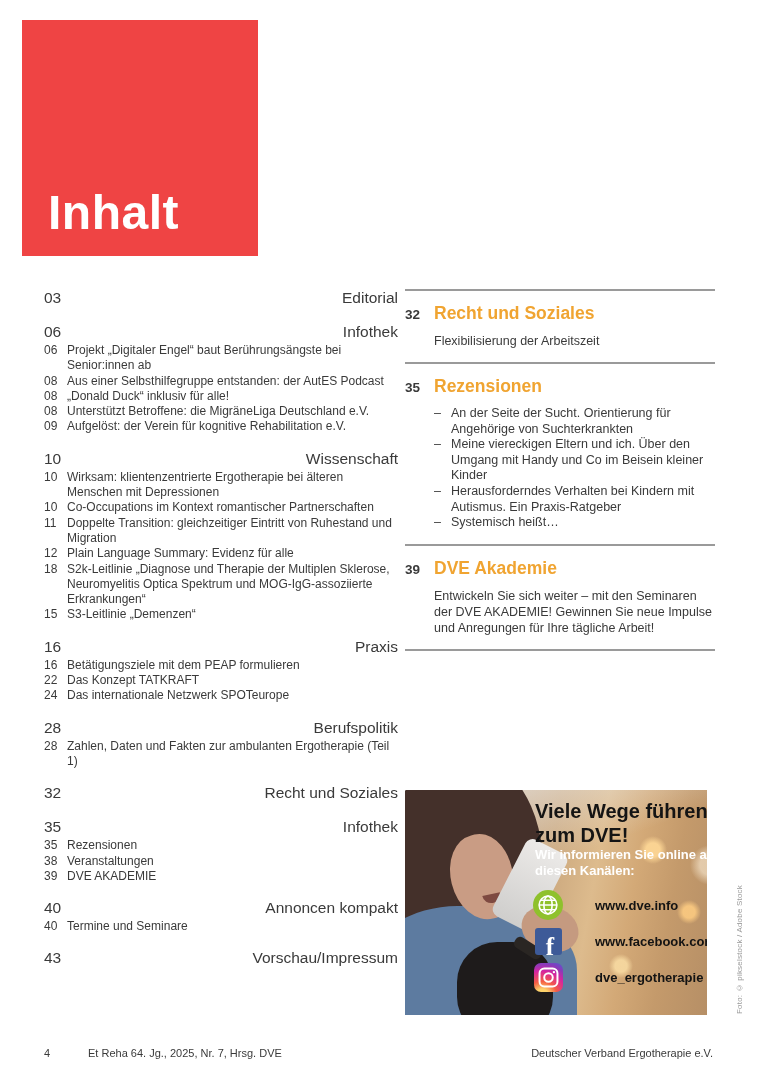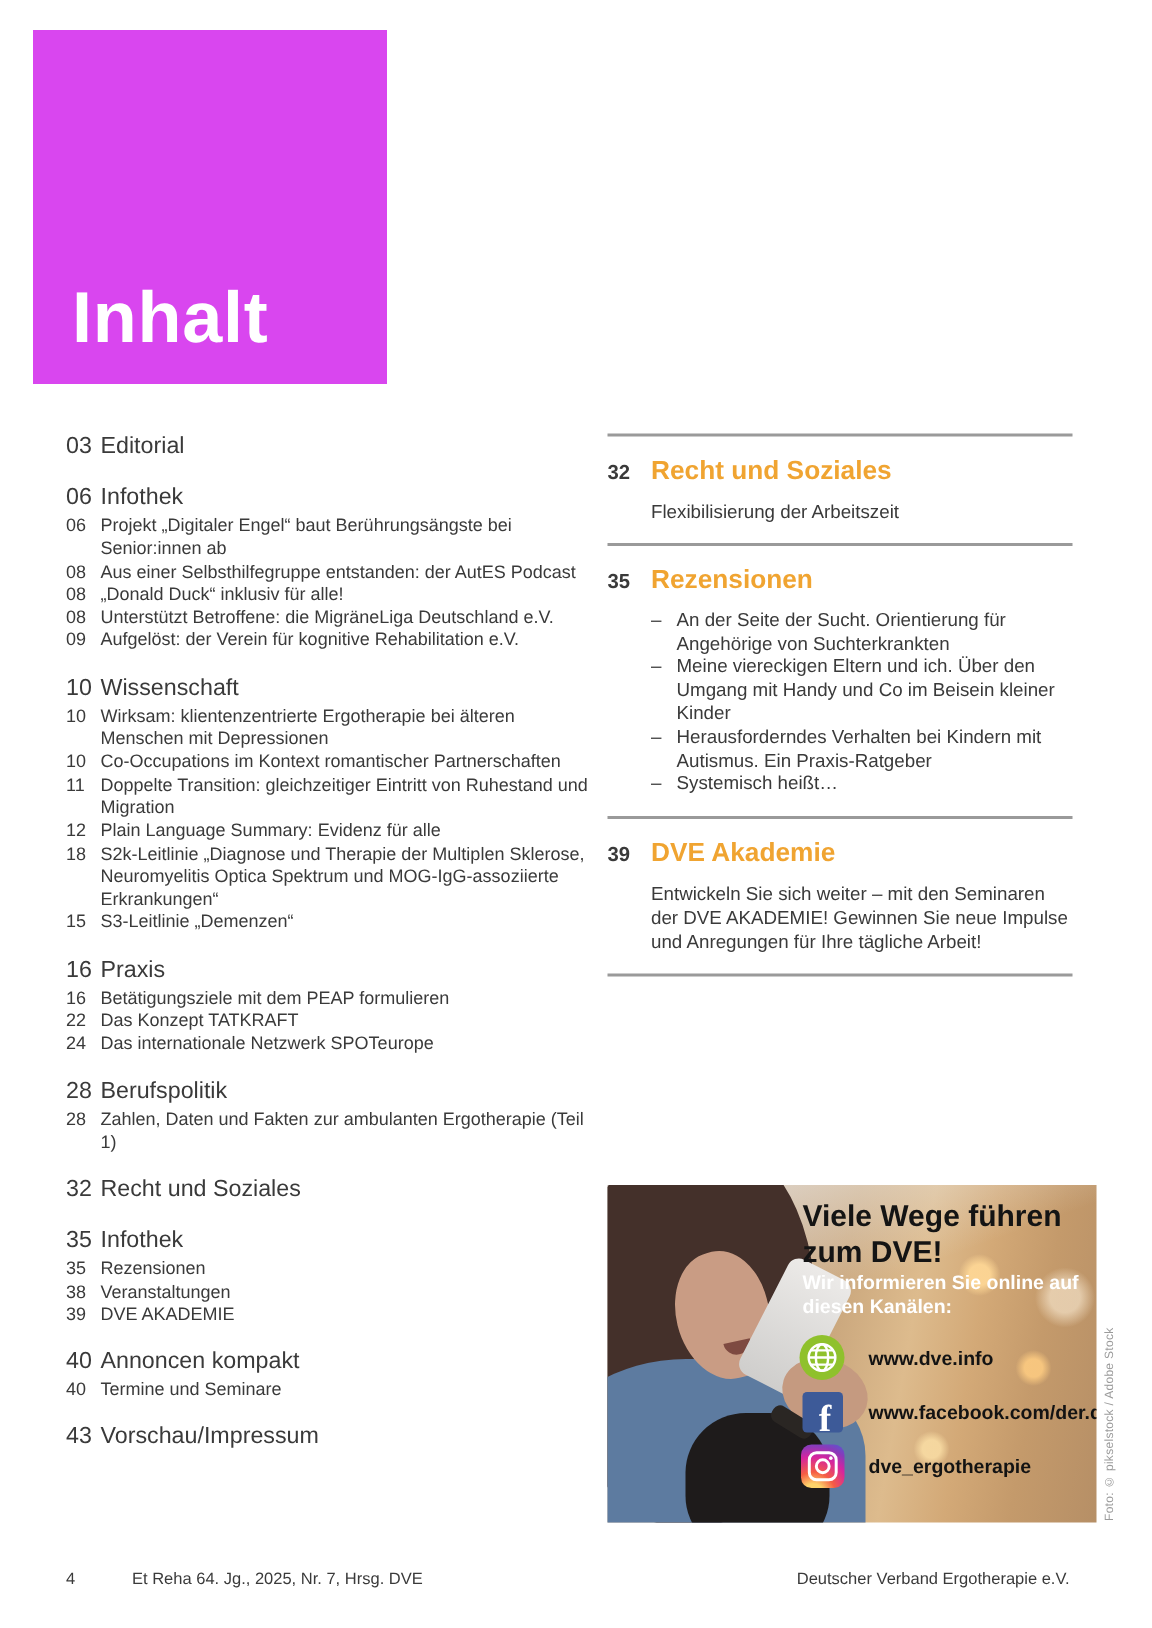--- a/index.html
+++ b/index.html
@@ -2,45 +2,45 @@
 <html><head>
 <meta charset="utf-8">
 <style>
   html,body { margin:0; padding:0; }
   body {
     width:768px; height:1085px; position:relative; background:#ffffff;
     font-family:"Liberation Sans", sans-serif; color:#3a3a3a; overflow:hidden;
   }
 
   
-  .inhalt-box { position:absolute; left:22px; top:20px; width:236px; height:236px; background:#d946ef; }
+  .inhalt-box { position:absolute; left:22px; top:20px; width:236px; height:236px; background:#ef4444; }
   .inhalt-label { position:absolute; left:26px; bottom:16px; color:#ffffff; font-weight:bold; font-size:48px; letter-spacing:0.5px; }
 
   
   .toc { position:absolute; left:44px; top:288px; width:354px; }
   .toc-section { margin-bottom:14px; }
-  .toc-sec-head { display:flex; font-size:15.5px; line-height:20px; margin-bottom:1px; }
+  .toc-sec-head { display:flex; font-size:15.5px; line-height:20px; margin-bottom:1px;justify-content:space-between; }
   .toc-sec-head .num { width:23px; flex:none; }
   .toc-item { display:flex; font-size:12px; line-height:15.3px; }
   .toc-item .num { width:23px; flex:none; }
 
   
   .highlights { position:absolute; left:405px; top:289px; width:310px; }
   .hl { border-top:2px solid #9a9a9a; padding:12px 0 13px 0; }
   .hl:last-child { border-bottom:2px solid #9a9a9a; }
   .hl-head { display:flex; margin-bottom:9px; }
   .hl-num { width:29px; flex:none; font-weight:bold; font-size:13.5px; padding-top:4px; color:#3a3a3a; }
   .hl-title { font-weight:bold; font-size:17.5px; color:#F0A431; }
   .hl-body { margin-left:29px; font-size:12.5px; line-height:16px; }
   .hl-bullets { margin-left:29px; }
   .hl-bullet { display:flex; font-size:12.5px; line-height:15.6px; }
   .hl-bullet .dash { width:17px; flex:none; }
 
   
-  .ad { position:absolute; left:405px; top:790px; width:326px; height:225px; overflow:hidden;
+  .ad { position:absolute; left:405px; top:790px; width:302px; height:225px; overflow:hidden;
     background:
       radial-gradient(circle at 248px 60px,  rgba(255,216,150,.9) 0 7px,  rgba(255,216,150,0) 14px),
       radial-gradient(circle at 284px 122px, rgba(255,205,130,.85) 0 6px, rgba(255,205,130,0) 12px),
       radial-gradient(circle at 216px 176px, rgba(255,228,170,.75) 0 6px, rgba(255,228,170,0) 12px),
       radial-gradient(circle at 305px 75px,  rgba(252,238,215,.6) 0 10px, rgba(252,238,215,0) 20px),
       linear-gradient(160deg, rgba(233,230,226,.95) 0%, rgba(233,230,226,0) 38%),
       linear-gradient(100deg, #b0a89e 0%, #c0ac94 14%, #c3a483 30%, #cba87e 46%, #ddbb8d 60%, #d3a977 72%, #c49a6b 84%, #b68f66 100%);
   }
   .ad * { position:absolute; }
   .woman-hair  { left:-30px; top:-34px; width:168px; height:262px; background:#44302a; border-radius:46% 54% 42% 58%; transform:rotate(9deg); }
@@ -48,21 +48,21 @@
   .woman-smile { left:78px; top:104px; width:18px; height:9px; background:#7e4a41; border-radius:0 0 9px 9px; transform:rotate(-12deg); }
   .woman-jacket{ left:-34px; top:116px; width:206px; height:140px; background:#5d7ba0; border-radius:42% 46% 0 0; }
   .woman-shirt { left:52px; top:152px; width:96px; height:95px; background:#1e1b1b; border-radius:42%; }
   .phone       { left:102px; top:52px; width:46px; height:86px; background:linear-gradient(#eceae8,#cfcecc); border-radius:8px; transform:rotate(27deg); }
   .woman-hand  { left:116px; top:116px; width:58px; height:46px; background:#c59a80; border-radius:50%; transform:rotate(18deg); }
   .watch       { left:108px; top:152px; width:30px; height:12px; background:#2a2623; border-radius:5px; transform:rotate(32deg); }
 
   .ad-headline { left:130px; top:10px; width:196px; font-size:20px; line-height:23.5px; font-weight:bold; color:#141414; }
   .ad-subline  { left:130px; top:57px; width:192px; font-size:13px; line-height:15.5px; font-weight:bold; color:#ffffff; }
   .ad-channels { left:128px; top:100px; width:198px; position:absolute; }
-  .ad-channels .row { position:static; display:flex; align-items:center; height:30px; margin-bottom:6px; }
+  .ad-channels .row { position:static; display:flex; align-items:center; height:30px; margin-bottom:6px;gap:16px; }
   .ch-icon { position:static; width:30px; height:30px; flex:none; display:flex; align-items:center; justify-content:center; }
   .globe-bg { position:static; width:30px; height:30px; border-radius:50%; background:#8FC12C; display:flex; align-items:center; justify-content:center; }
   .fb-bg { position:static; width:27px; height:27px; border-radius:3px; background:#3D5A98; overflow:hidden; display:flex; justify-content:center; }
   .fb-f { position:static; color:#fff; font-weight:bold; font-size:25px; line-height:1; transform:translate(2px,6px); font-family:"Liberation Serif", serif; }
   .ig-bg { position:static; width:29px; height:29px; border-radius:7px;
     background:radial-gradient(circle at 28% 115%, #fdd36b 0 18%, #f55d44 38%, #d6249f 64%, #8a3ab9 82%, #515bd4 100%);
     display:flex; align-items:center; justify-content:center; }
   .ch-label { position:static; margin-left:16px; font-size:13px; font-weight:bold; color:#131313; white-space:nowrap; }
 
   .ad-credit { position:absolute; left:735px; top:882px; height:132px; writing-mode:vertical-rl; transform:rotate(180deg);

